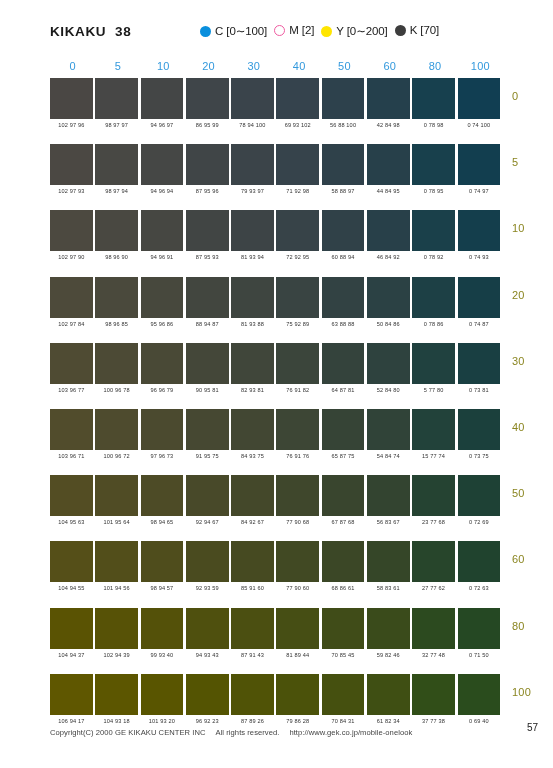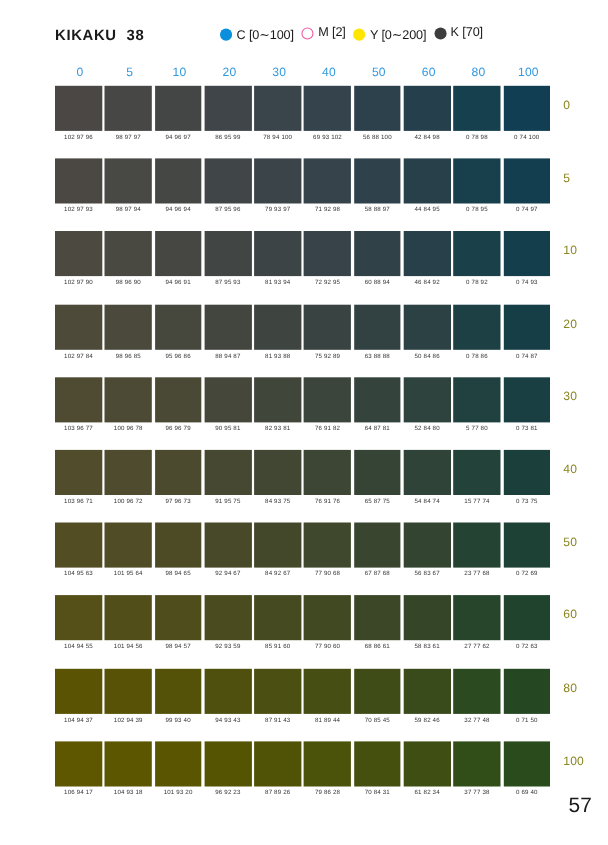--- a/index.html
+++ b/index.html
@@ -151,21 +151,21 @@
     font-size: 7.6px;
     color: #444444;
     white-space: nowrap;
     letter-spacing: 0.05px;
   }
   .copyright span { margin-right: 10px; }
   .page-number {
     position: absolute;
     right: 15px;
     top: -4px;
-    font-size: 19px;
+    font-size: 10px;
     color: #1a1a1a;
   }
 </style>
 </head>
 <body>
 
 <div class="page">
 
   <div class="header">
     <div class="chart-title">
@@ -471,16 +471,19 @@
           <div class="value-cell">70 84 31</div>
           <div class="value-cell">61 82 34</div>
           <div class="value-cell">37 77 38</div>
           <div class="value-cell">0 69 40</div>
         </div>
         <div class="row-label" style="color: rgb(138, 133, 32);">100</div>
       </div>
     </div>
 
   <div class="footer">
+    <div class="copyright">
+      <span>Copyright(C) 2000 GE KIKAKU CENTER INC</span><span>All rights reserved.</span><span>http://www.gek.co.jp/mobile-onelook</span>
+    </div>
     <div class="page-number">57</div>
   </div>
 
 </div>
 
 </body></html>

